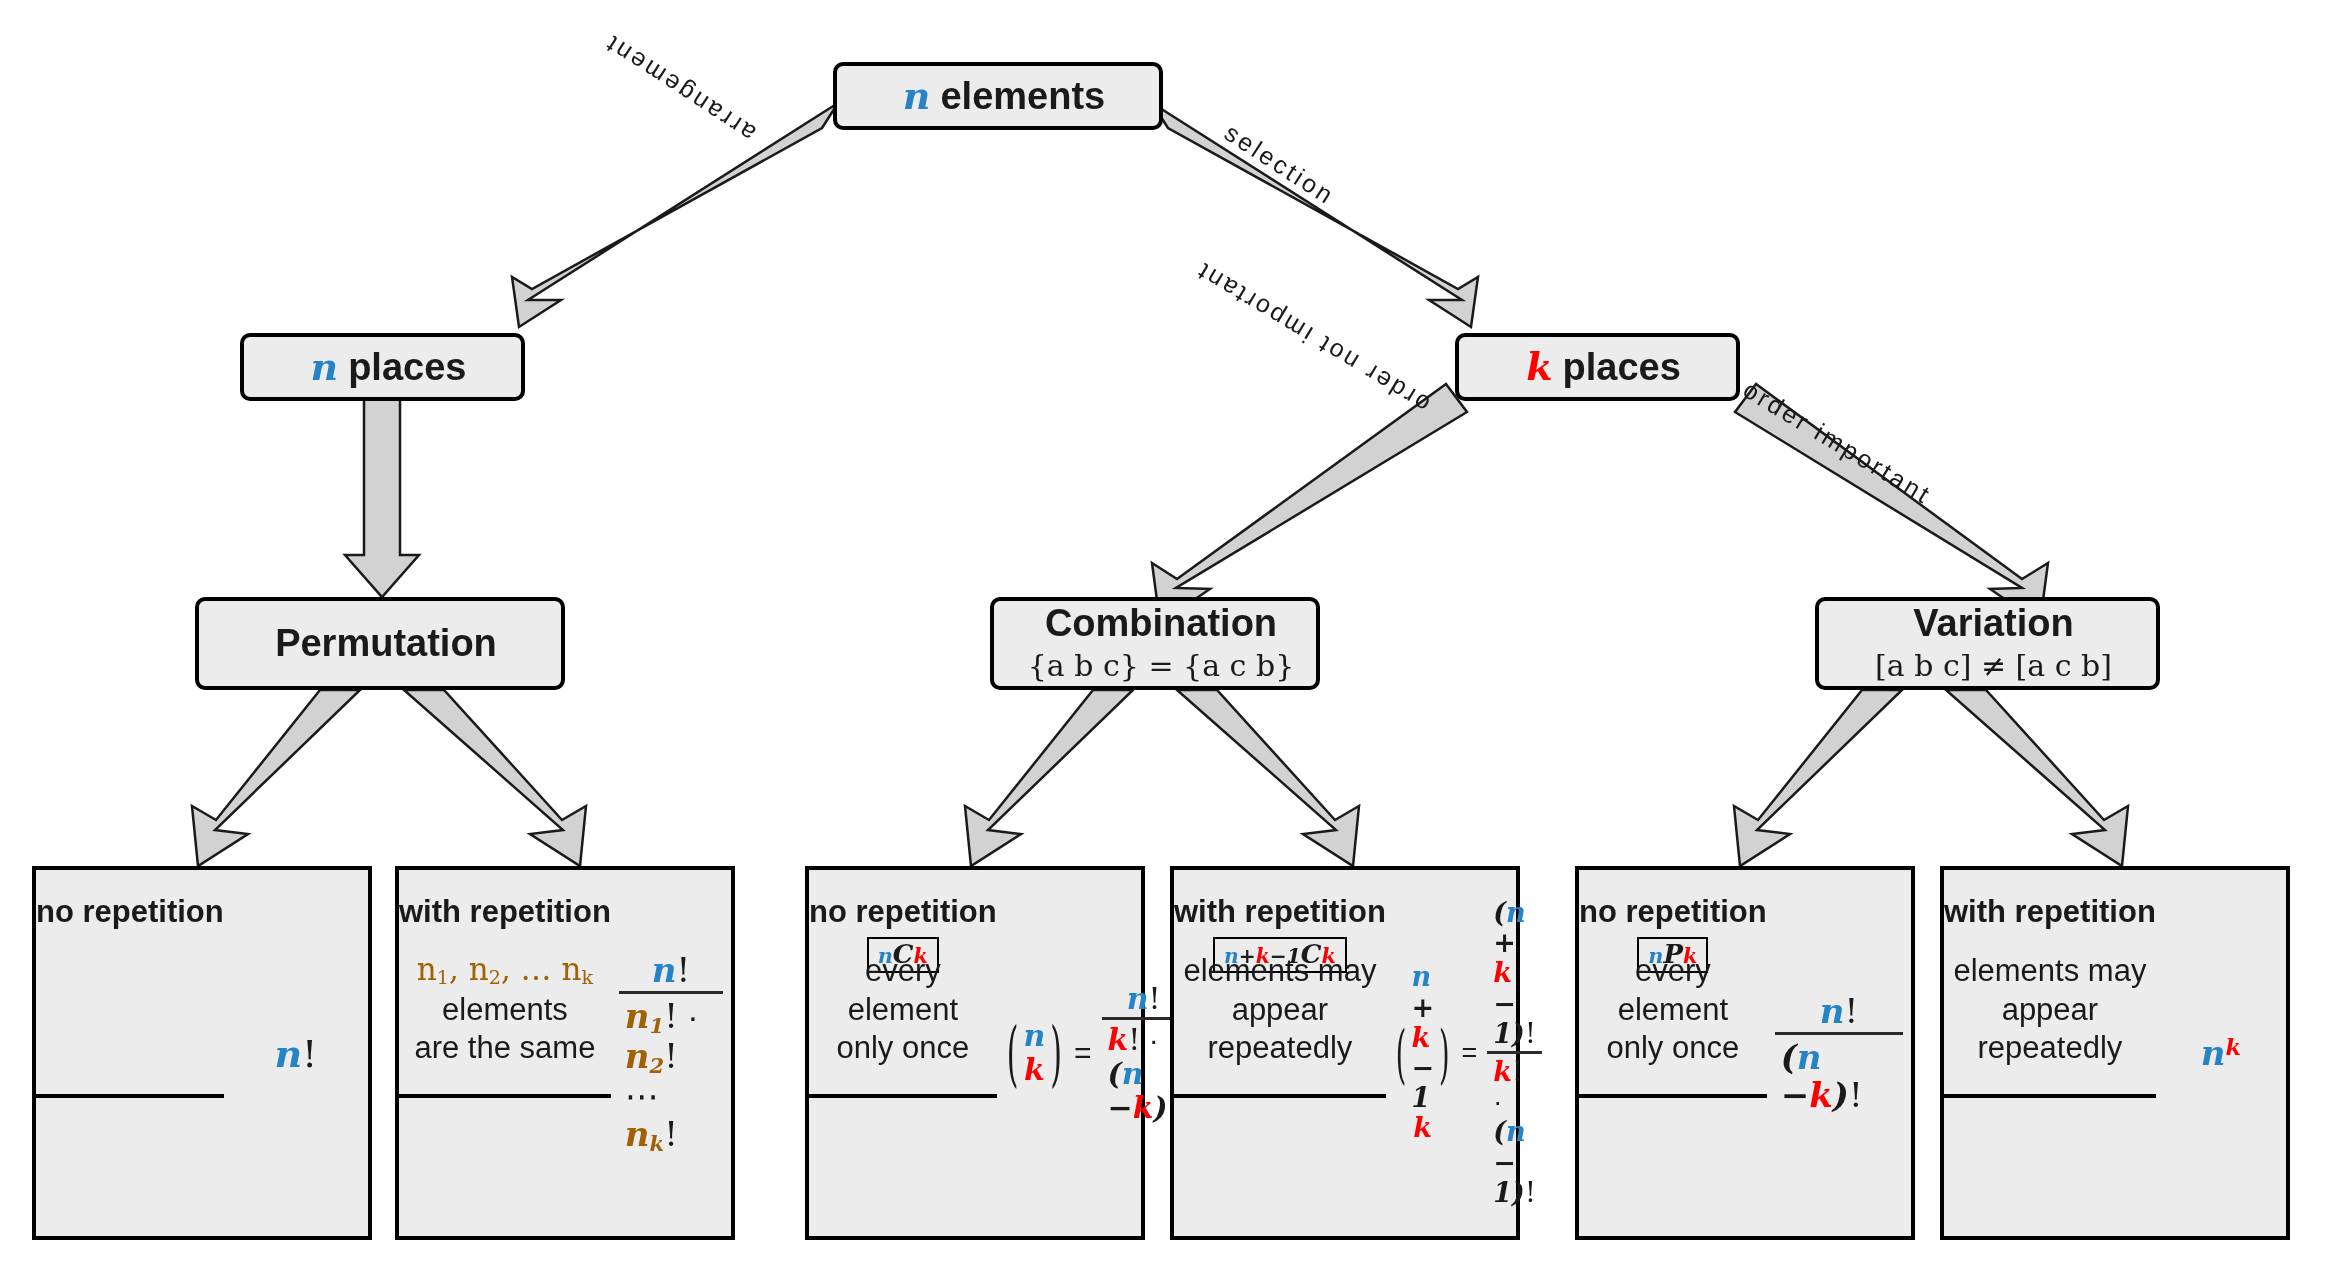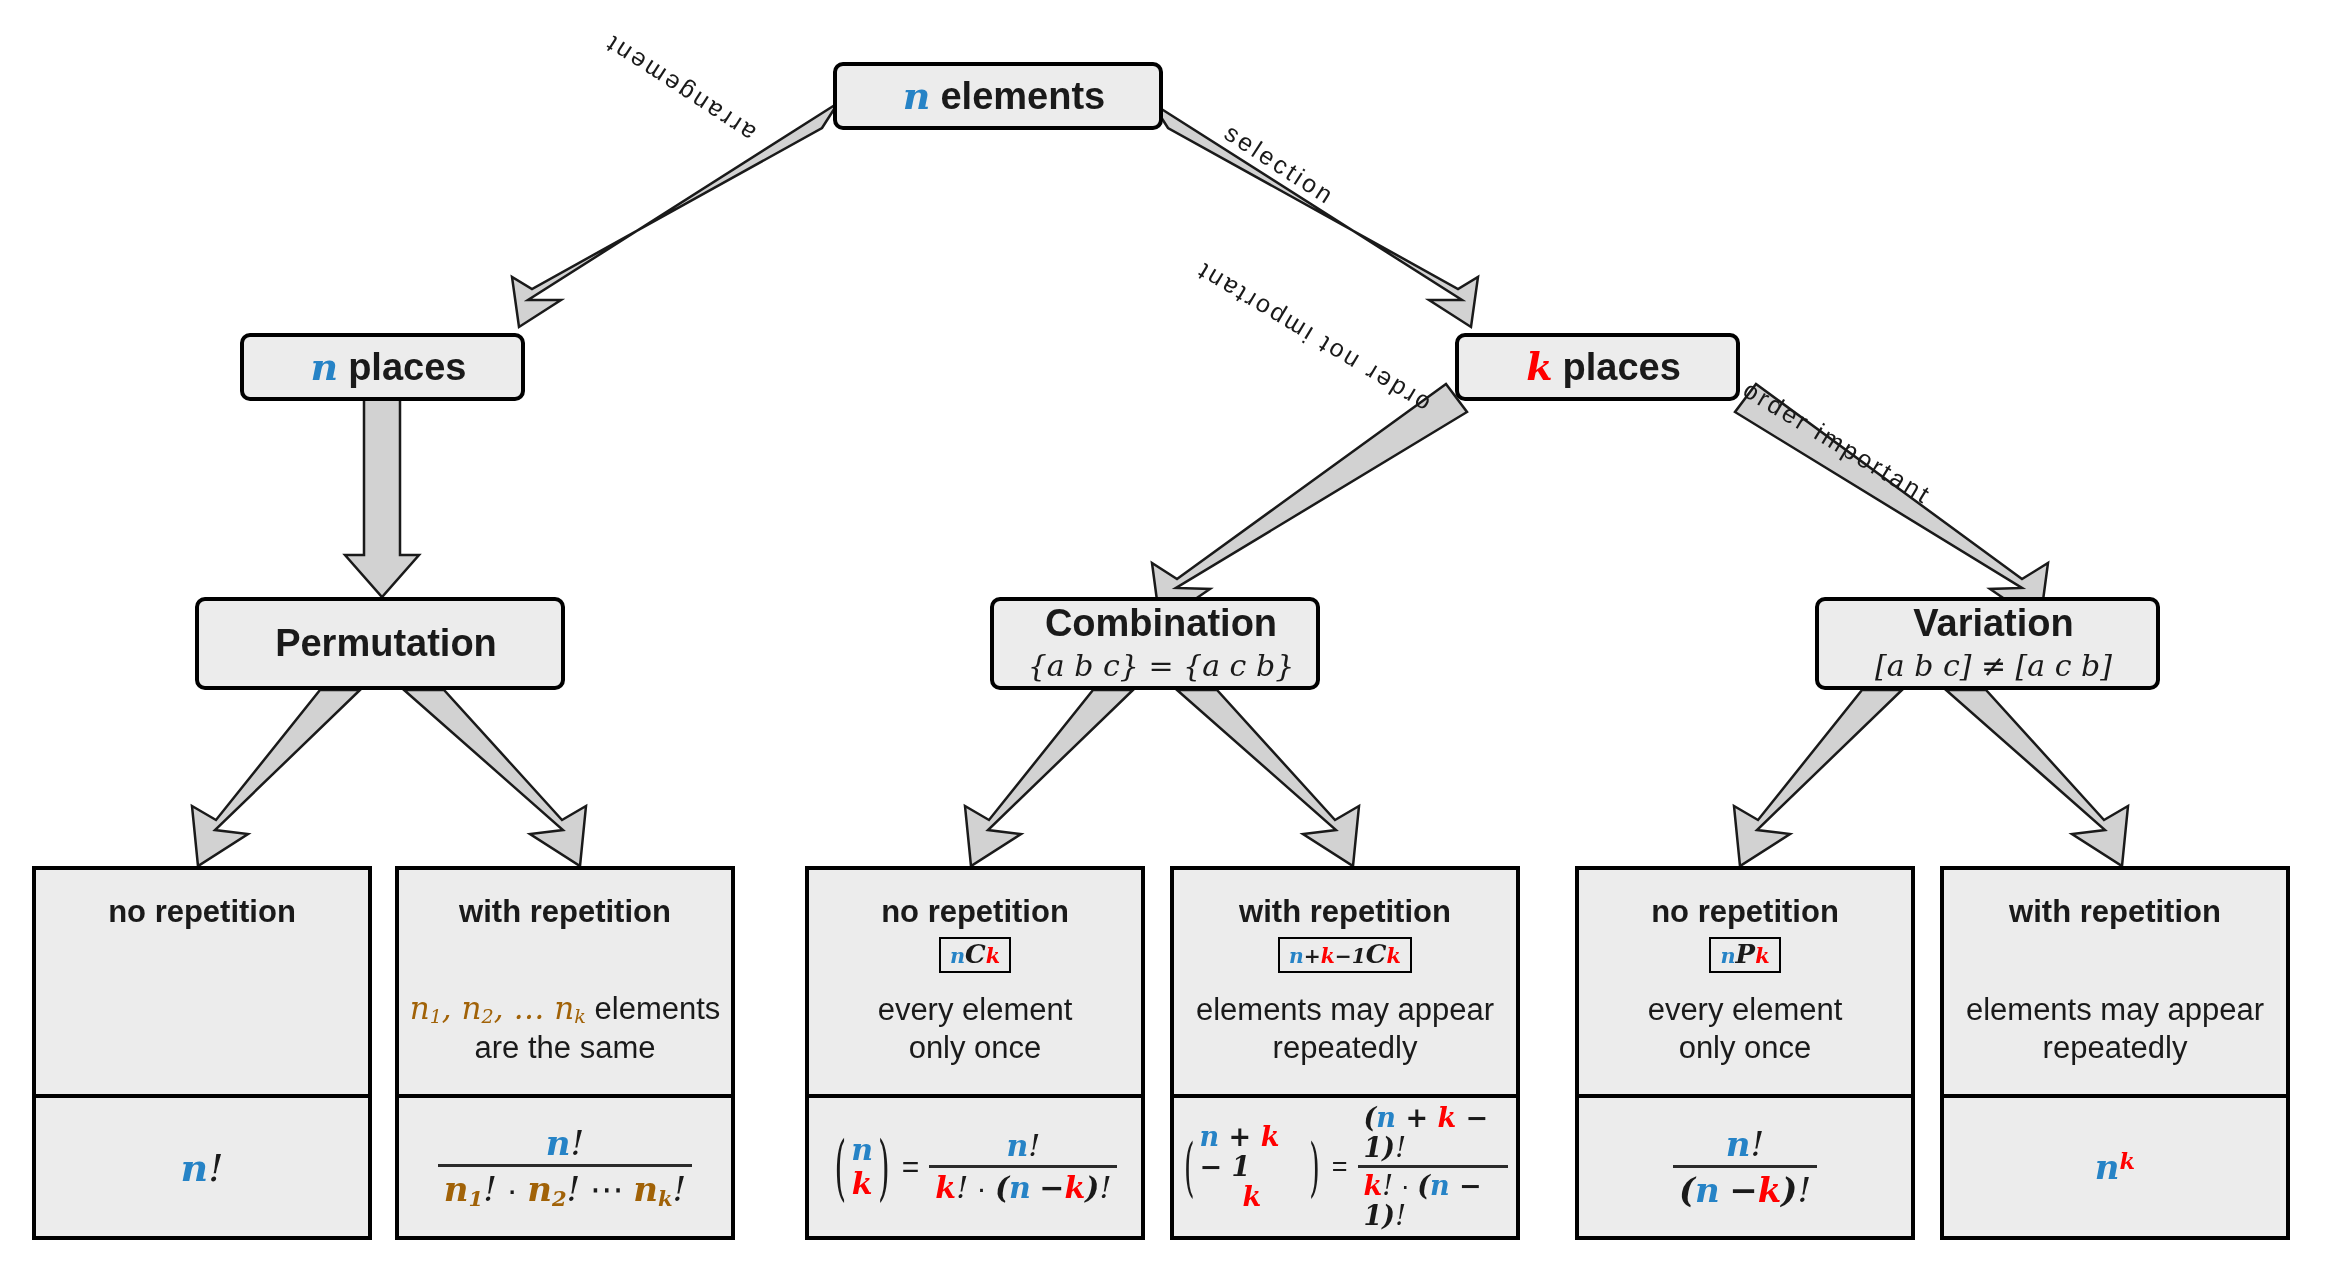--- a/index.html
+++ b/index.html
@@ -7,32 +7,32 @@
   #stage{position:relative;width:2349px;height:1281px;overflow:hidden;background:#fff;}
   #edges{position:absolute;left:0;top:0;width:2349px;height:1281px;}
 
   .node{position:absolute;box-sizing:border-box;background:#ececec;border:4px solid #000;
         display:flex;flex-direction:column;align-items:center;justify-content:center;}
   .node.round{border-radius:10px;padding-left:12px;}
   .node .t1{font-size:38px;font-weight:bold;color:#1a1a1a;line-height:1.1;}
   .node .t2{font-size:30px;color:#1a1a1a;line-height:1.15;margin-top:4px;}
 
   .leafbox{position:absolute;box-sizing:border-box;background:#ececec;border:4px solid #000;
-           display:flex;flex-direction:column;}
+           display:flex;flex-direction:row;}
   .leaf-top{flex:0 0 auto;height:228px;box-sizing:border-box;border-bottom:4px solid #000;
             display:flex;flex-direction:column;align-items:center;position:relative;padding-top:24px;}
   .leaf-head{font-size:31px;font-weight:bold;color:#1a1a1a;text-align:center;line-height:1.15;}
   .leaf-sym{margin-top:7px;border:2px solid #000;background:#ececec;padding:2px 9px 3px 9px;
             font-size:26px;line-height:1.05;white-space:nowrap;}
   .leaf-desc{position:absolute;left:0;right:0;bottom:26px;text-align:center;font-size:31px;
              color:#1a1a1a;line-height:1.25;padding:0 8px;box-sizing:border-box;}
   .leaf-bot{flex:1 1 auto;display:flex;align-items:center;justify-content:center;padding:4px 8px;}
 
   
-  .m{font-family:"DejaVu Serif",serif;font-style:italic;}
+  .m{font-family:"DejaVu Serif",serif;}
   .mb{font-family:"DejaVu Serif",serif;font-style:italic;font-weight:bold;}
   .blue{color:#2683c6;}
   .red{color:#ff0000;}
   .green{color:#a16207;}
   .blk{color:#1a1a1a;}
   sub{font-size:.62em;vertical-align:-0.22em;}
   sup{font-size:.66em;vertical-align:0.45em;}
 
   .frac{display:inline-flex;flex-direction:column;align-items:center;vertical-align:middle;
         line-height:1.12;}

